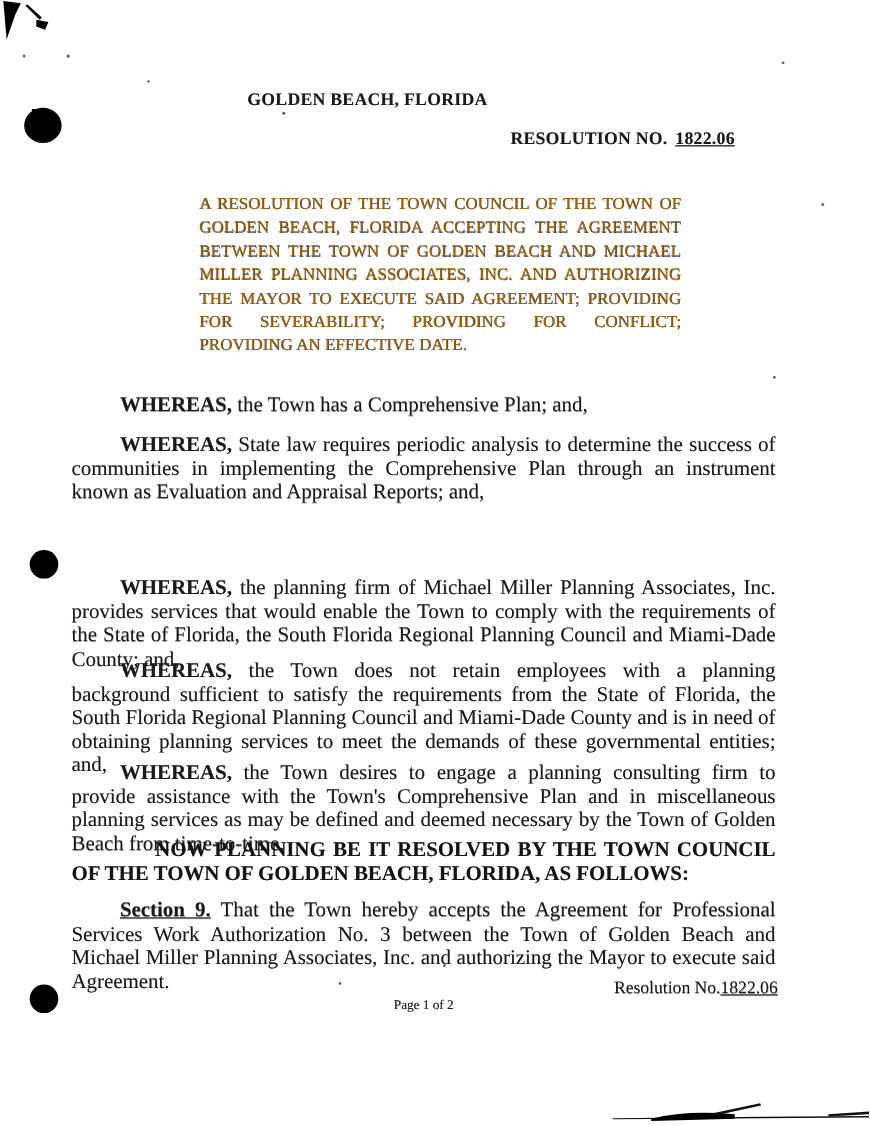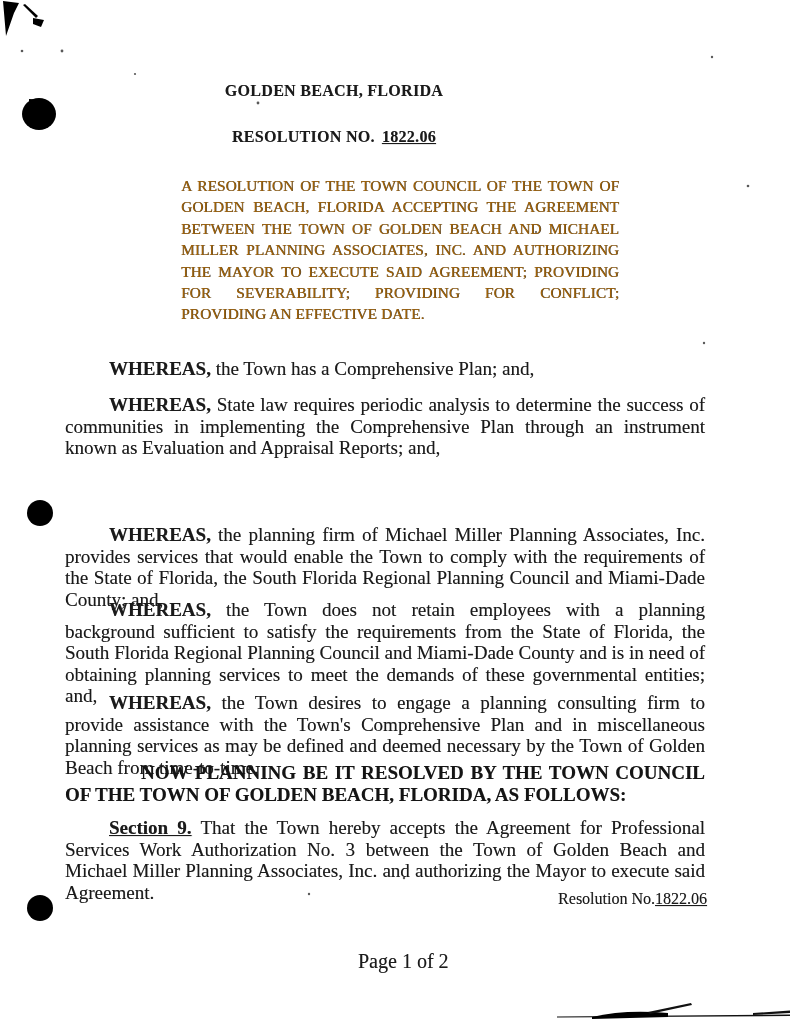--- a/index.html
+++ b/index.html
@@ -17,21 +17,21 @@
   }
   .abs { position: absolute; }
   .center-head {
     left: 0; width: 668px;
     text-align: center;
     font-weight: bold;
     font-size: 16px;
     letter-spacing: 0.3px;
   }
   .title-line { top: 82px; }
-  .resno-line { top: 128px; }
+  .resno-line { top: 118px; text-align: right; }
   .resno-line .num { text-decoration: underline; margin-left: 7px; }
   .preamble {
     top: 175px; left: 181px; width: 438px;
     font-size: 15.3px;
     line-height: 21.4px;
     text-align: justify;
     letter-spacing: 0.1px;
     color: #a16207;
     text-shadow: 0.5px 0.4px 0 rgba(17,17,17,0.8);
   }
@@ -57,22 +57,22 @@
   .sec1 { top: 798px; }
   .lead-bold { font-weight: bold; }
   .sec-label { font-weight: bold; text-decoration: underline; }
   .footer-res {
     top: 890px; right: 84px;
     font-size: 16px;
     margin-left: 41px;
   }
   .footer-res .num { text-decoration: underline; }
   .footer-page {
-    top: 950px; left: 358px;
-    font-size: 20px;
+    top: 906px; left: 358px;
+    font-size: 12px;
   }
   .artifact-layer {
     position: absolute;
     top: 0; left: 0;
     pointer-events: none;
   }
 </style>
 </head>
 <body>
 

